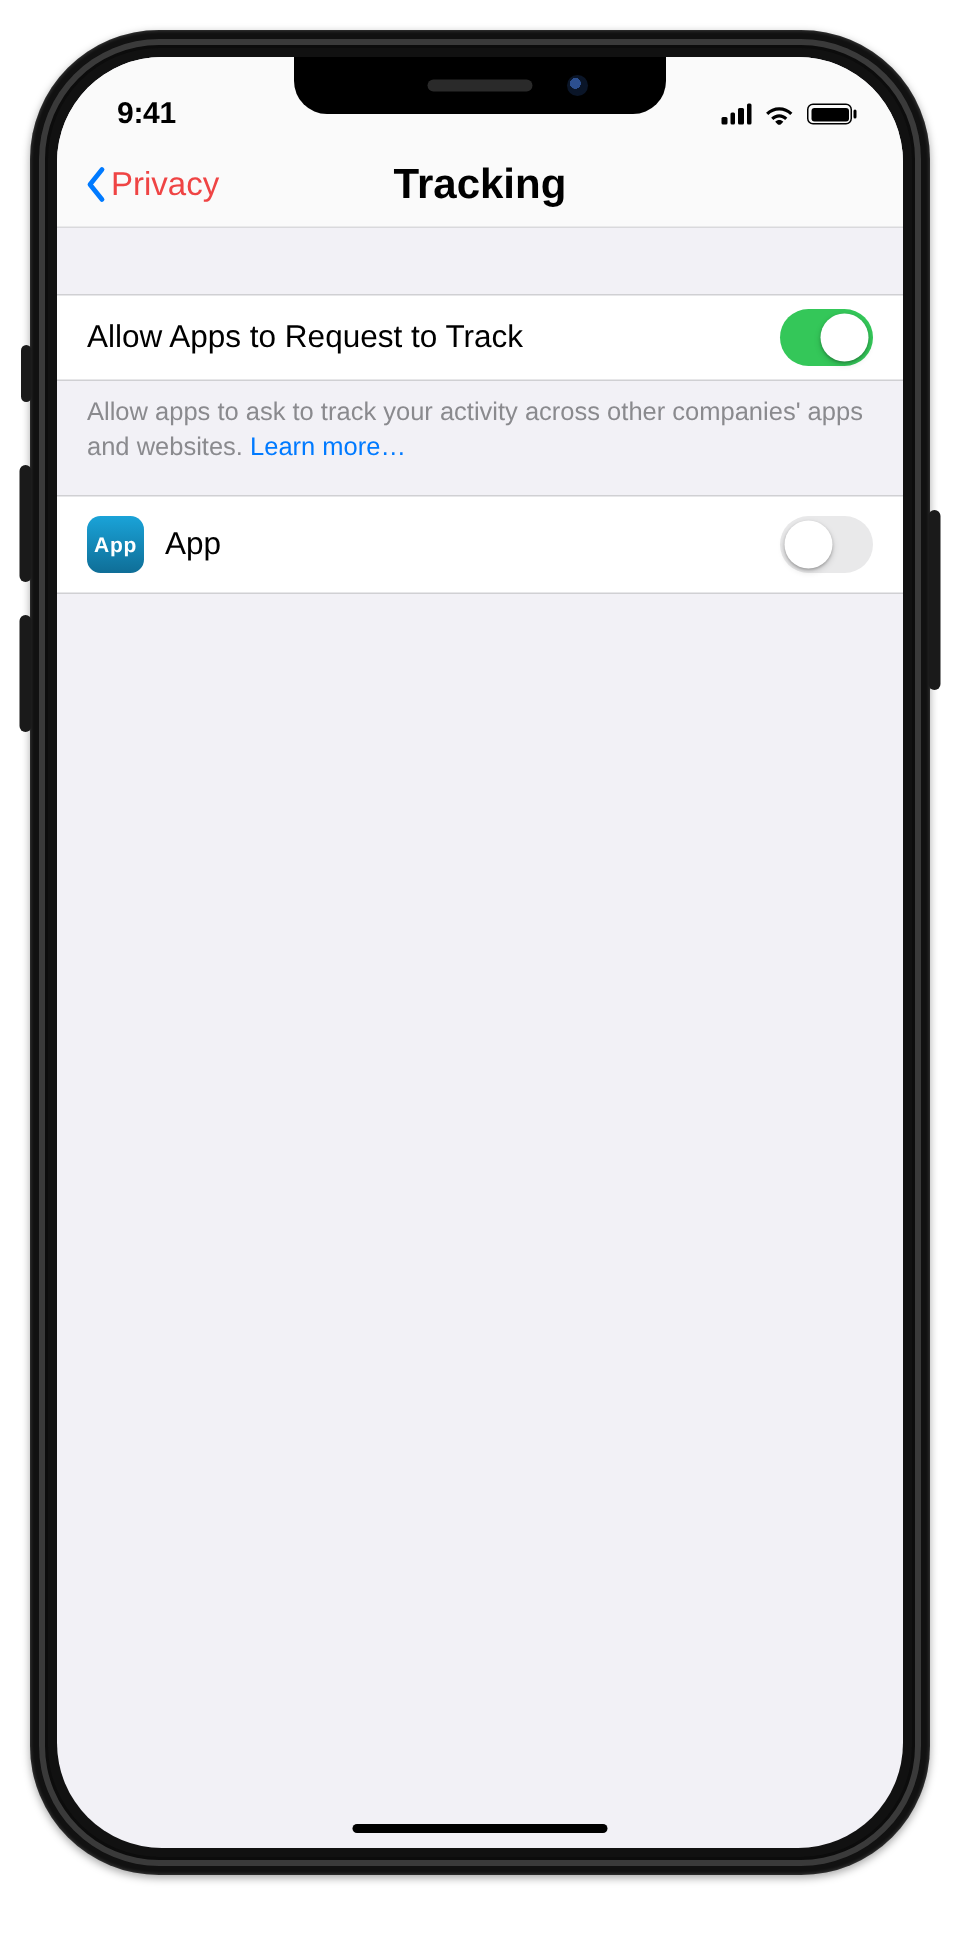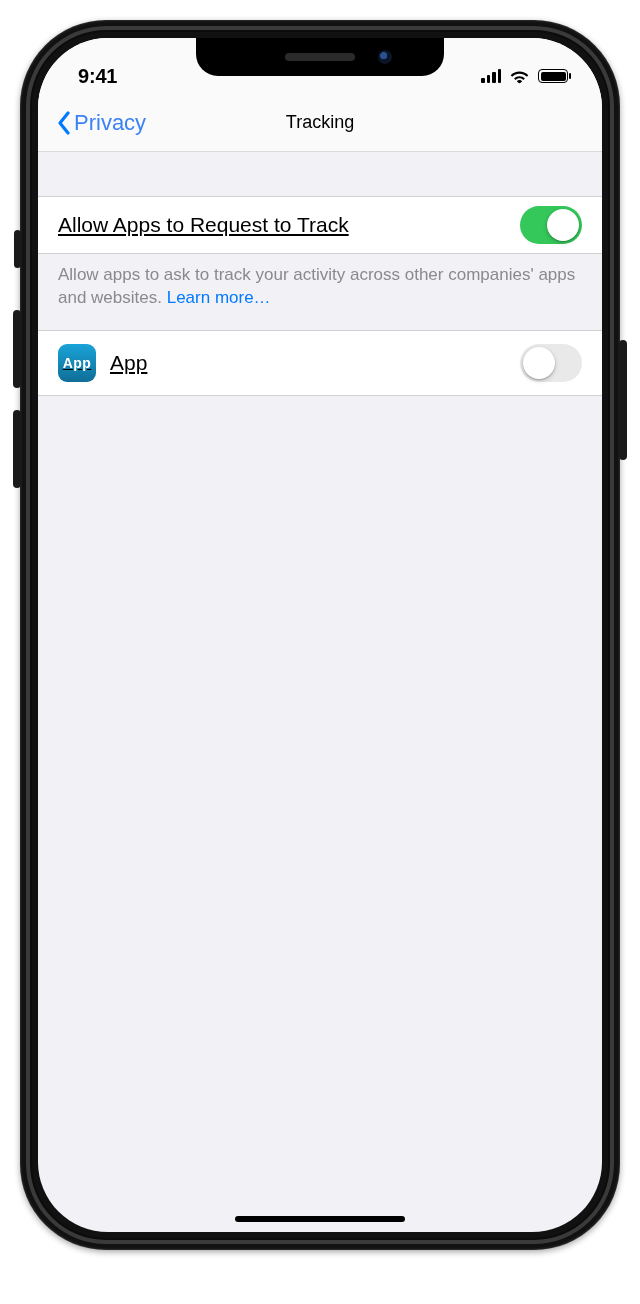--- a/index.html
+++ b/index.html
@@ -99,39 +99,38 @@
     .nav-header {
       height: 58px;
       background: #fafafa;
       display: flex; align-items: center; justify-content: center;
       position: relative;
       border-bottom: 1px solid #d9d9dc;
     }
     .back-btn {
       position: absolute; left: 10px; top: 0; bottom: 0;
       display: flex; align-items: center; gap: 2px;
-      color: #3b82f6; font-size: 22px;
+      color: #ef4444; font-size: 22px;
       padding: 0 8px;
       cursor: pointer;
     }
     .back-chevron svg { display:block; }
-    .nav-title { font-size: 18px; font-weight: 400; }
+    .nav-title { font-size: 28px; font-weight: 700; }
 
     .content { background: #f2f1f6; }
     .spacer-top { height: 44px; }
 
     .row {
       background: #fff;
       min-height: 58px;
       display: flex; align-items: center;
       padding: 0 20px;
       border-top: 0.5px solid #d0d0d3;
       border-bottom: 0.5px solid #d0d0d3;
       gap: 14px;
-      text-decoration: underline;
     }
     .row-label { flex: 1; font-size: 21px; color: #000; }
 
     .footer-text {
       padding: 10px 20px 20px 20px;
       font-size: 17px; line-height: 1.35;
       color: #8a8a8e;
     }
     .learn-more { color: #007aff; margin-top: 18px; }
 

